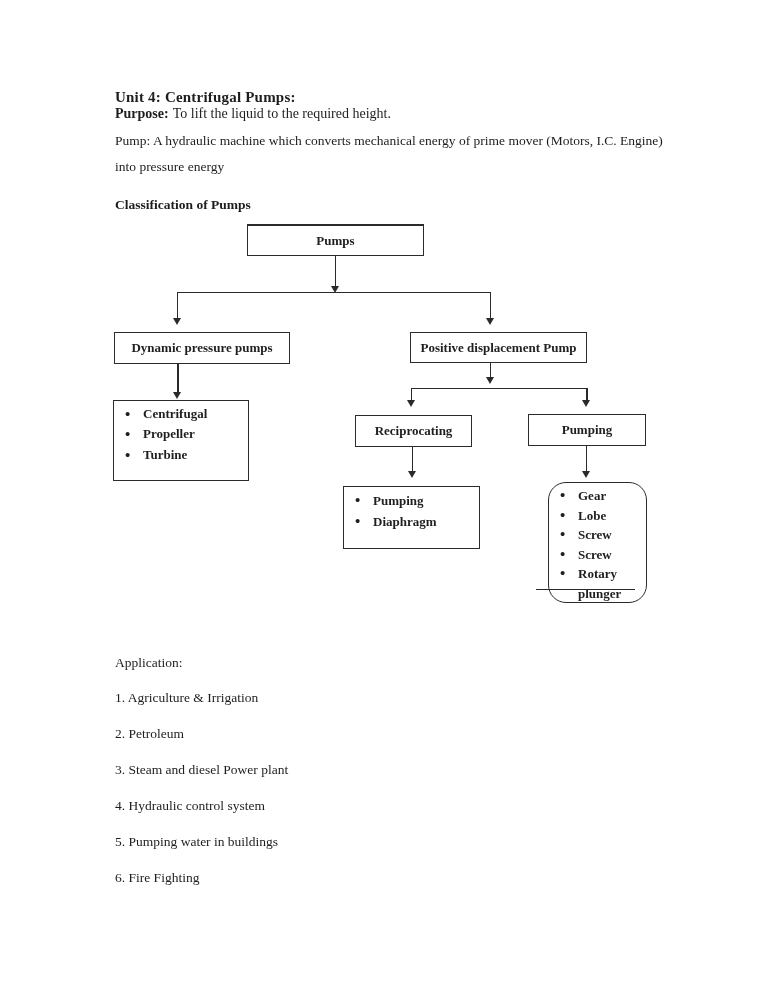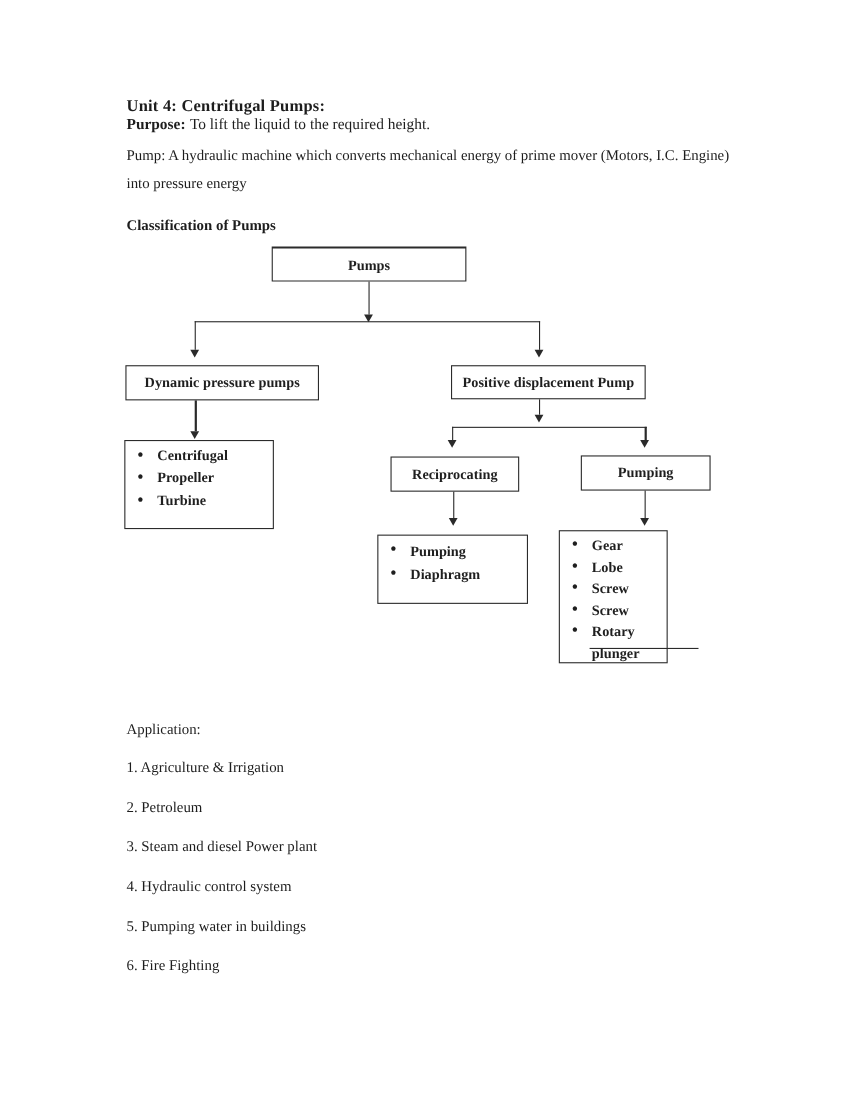--- a/index.html
+++ b/index.html
@@ -82,21 +82,21 @@
     <span>Pumping</span>
   </div>
 
   <div class="fc-list lh21" style="left:343px; top:486px; width:137px; height:63px;">
     <ul>
       <li>Pumping</li>
       <li>Diaphragm</li>
     </ul>
   </div>
 
-  <div class="fc-list lh195" style="left:508px; top:482px; width:99px; height:121px;">
+  <div class="fc-list lh195" style="left:548px; top:482px; width:99px; height:121px;border-radius:18px;">
     <ul>
       <li>Gear</li>
       <li>Lobe</li>
       <li>Screw</li>
       <li>Screw</li>
       <li>Rotary plunger</li>
     </ul>
   </div>
 
   <div class="line" style="left:536px; top:589px; width:99px; height:1.4px;"></div>

